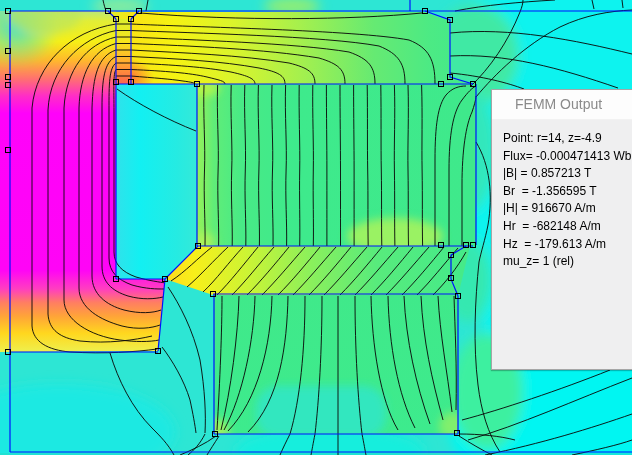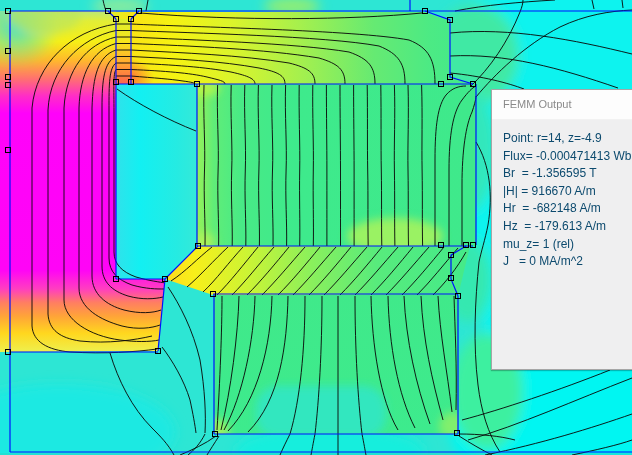--- a/index.html
+++ b/index.html
@@ -3,24 +3,24 @@
 <meta charset="utf-8">
 <style>
   html,body{margin:0;padding:0;background:#888;}
   #screen{position:relative;width:632px;height:455px;overflow:hidden;
           font-family:"Liberation Sans","DejaVu Sans",sans-serif;}
   #plot{position:absolute;left:0;top:0;}
   .popup{position:absolute;left:491px;top:89px;width:141px;height:281px;
          background:#efeff0;border:1px solid #a6a6a6;border-right:none;
          box-shadow:0 1px 1px rgba(0,0,0,.25);box-sizing:border-box;}
   .popup-title{height:29px;line-height:29px;background:#fdfdfd;color:#8a8a8a;
-               font-size:11px;padding-left:11px;border-bottom:1px solid #f2f2f2;
+               font-size:14px;padding-left:23px;border-bottom:1px solid #f2f2f2;
                user-select:none;}
   .popup-body{padding:10px 0 0 11px;}
-  .popup-line{font-size:12px;line-height:17.6px;color:#0c4a6e;white-space:pre;}
+  .popup-line{font-size:12px;line-height:17.6px;color:#000000;white-space:pre;}
 </style>
 </head>
 <body>
 
 <div id="screen">
 
   <svg id="plot" width="632" height="455" viewBox="0 0 632 455">
     <defs>
       <filter id="soft" x="-40%" y="-40%" width="180%" height="180%">
         <feGaussianBlur stdDeviation="6"></feGaussianBlur>
@@ -313,22 +313,22 @@
     </g>
   </svg>
 
   <div class="popup">
     <div class="popup-title">
       <span>FEMM Output</span>
     </div>
     <div class="popup-body">
       <div class="popup-line">Point: r=14, z=-4.9</div>
       <div class="popup-line">Flux= -0.000471413 Wb</div>
+      <div class="popup-line">|B| = 0.857213 T</div>
       <div class="popup-line">Br  = -1.356595 T</div>
       <div class="popup-line">|H| = 916670 A/m</div>
       <div class="popup-line">Hr  = -682148 A/m</div>
       <div class="popup-line">Hz  = -179.613 A/m</div>
       <div class="popup-line">mu_z= 1 (rel)</div>
-      <div class="popup-line">J   = 0 MA/m^2</div>
     </div>
   </div>
 
 </div>
 
 </body></html>

